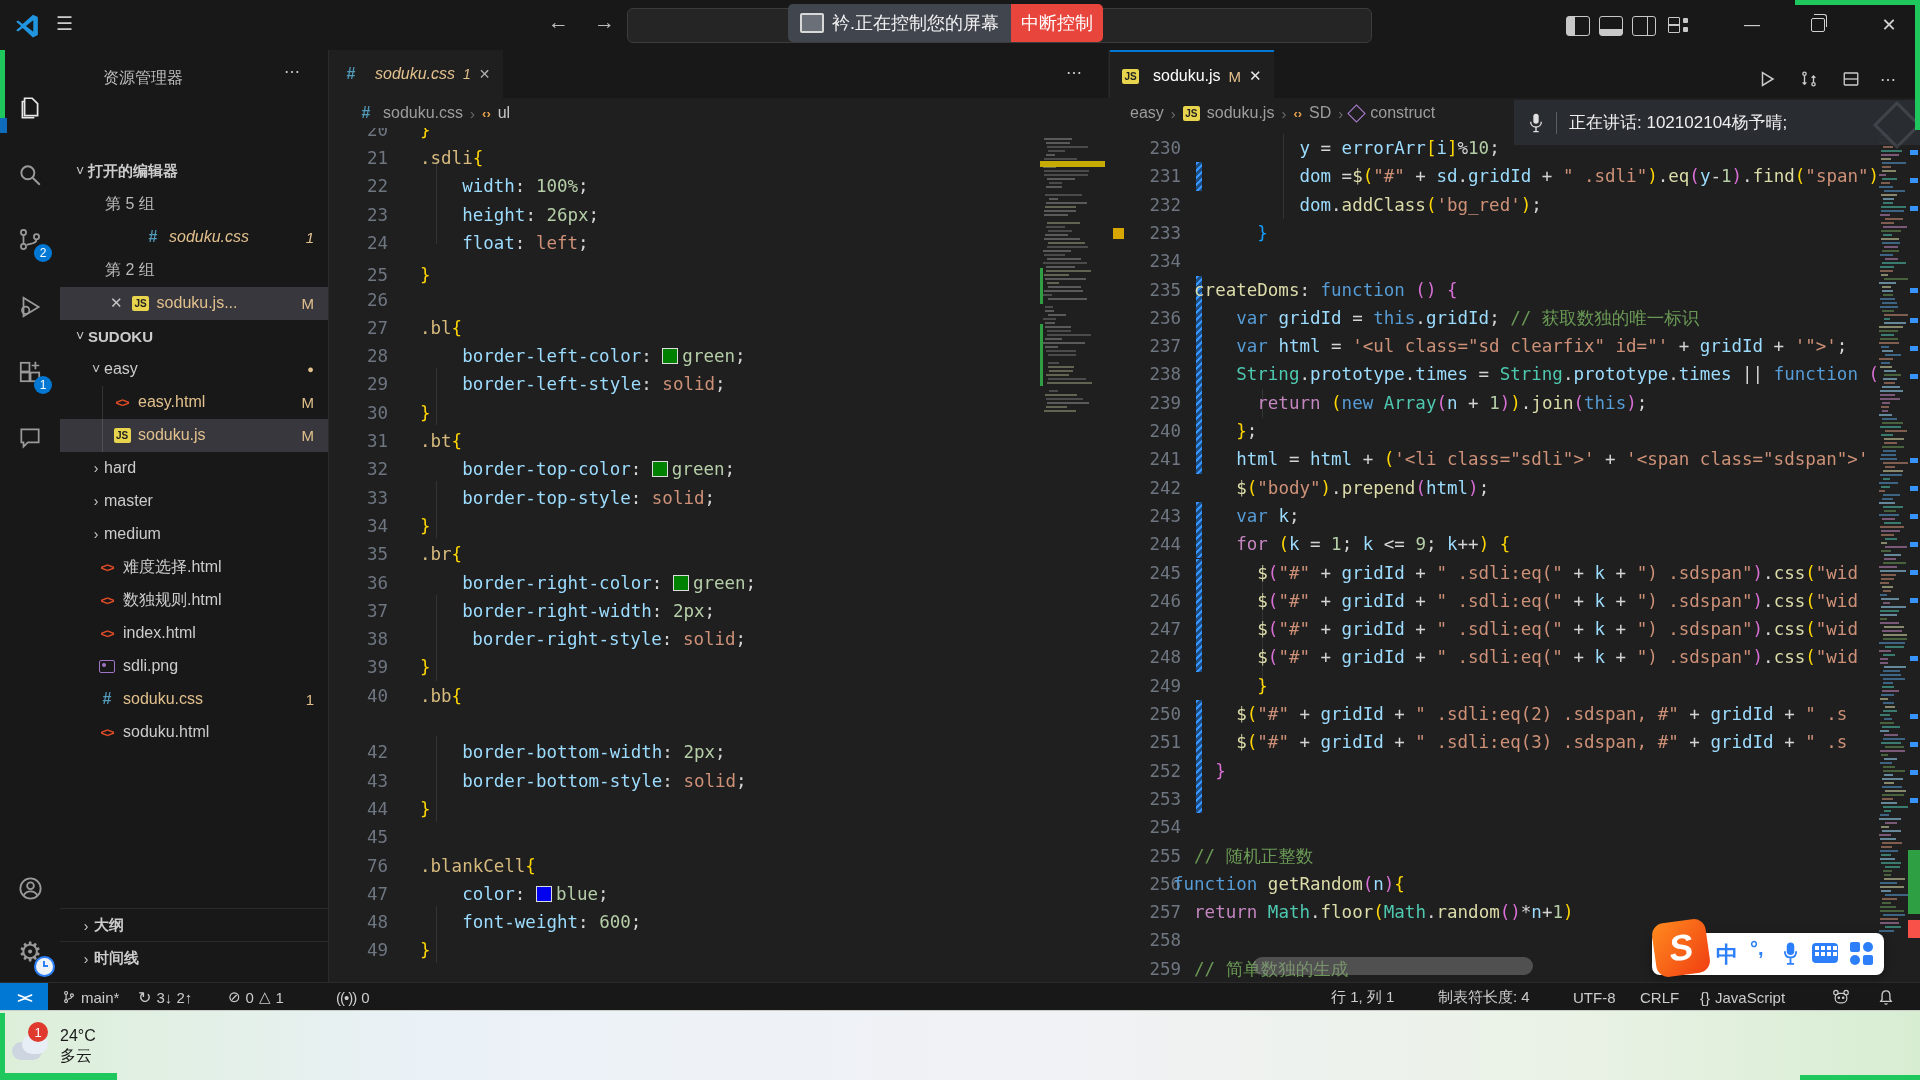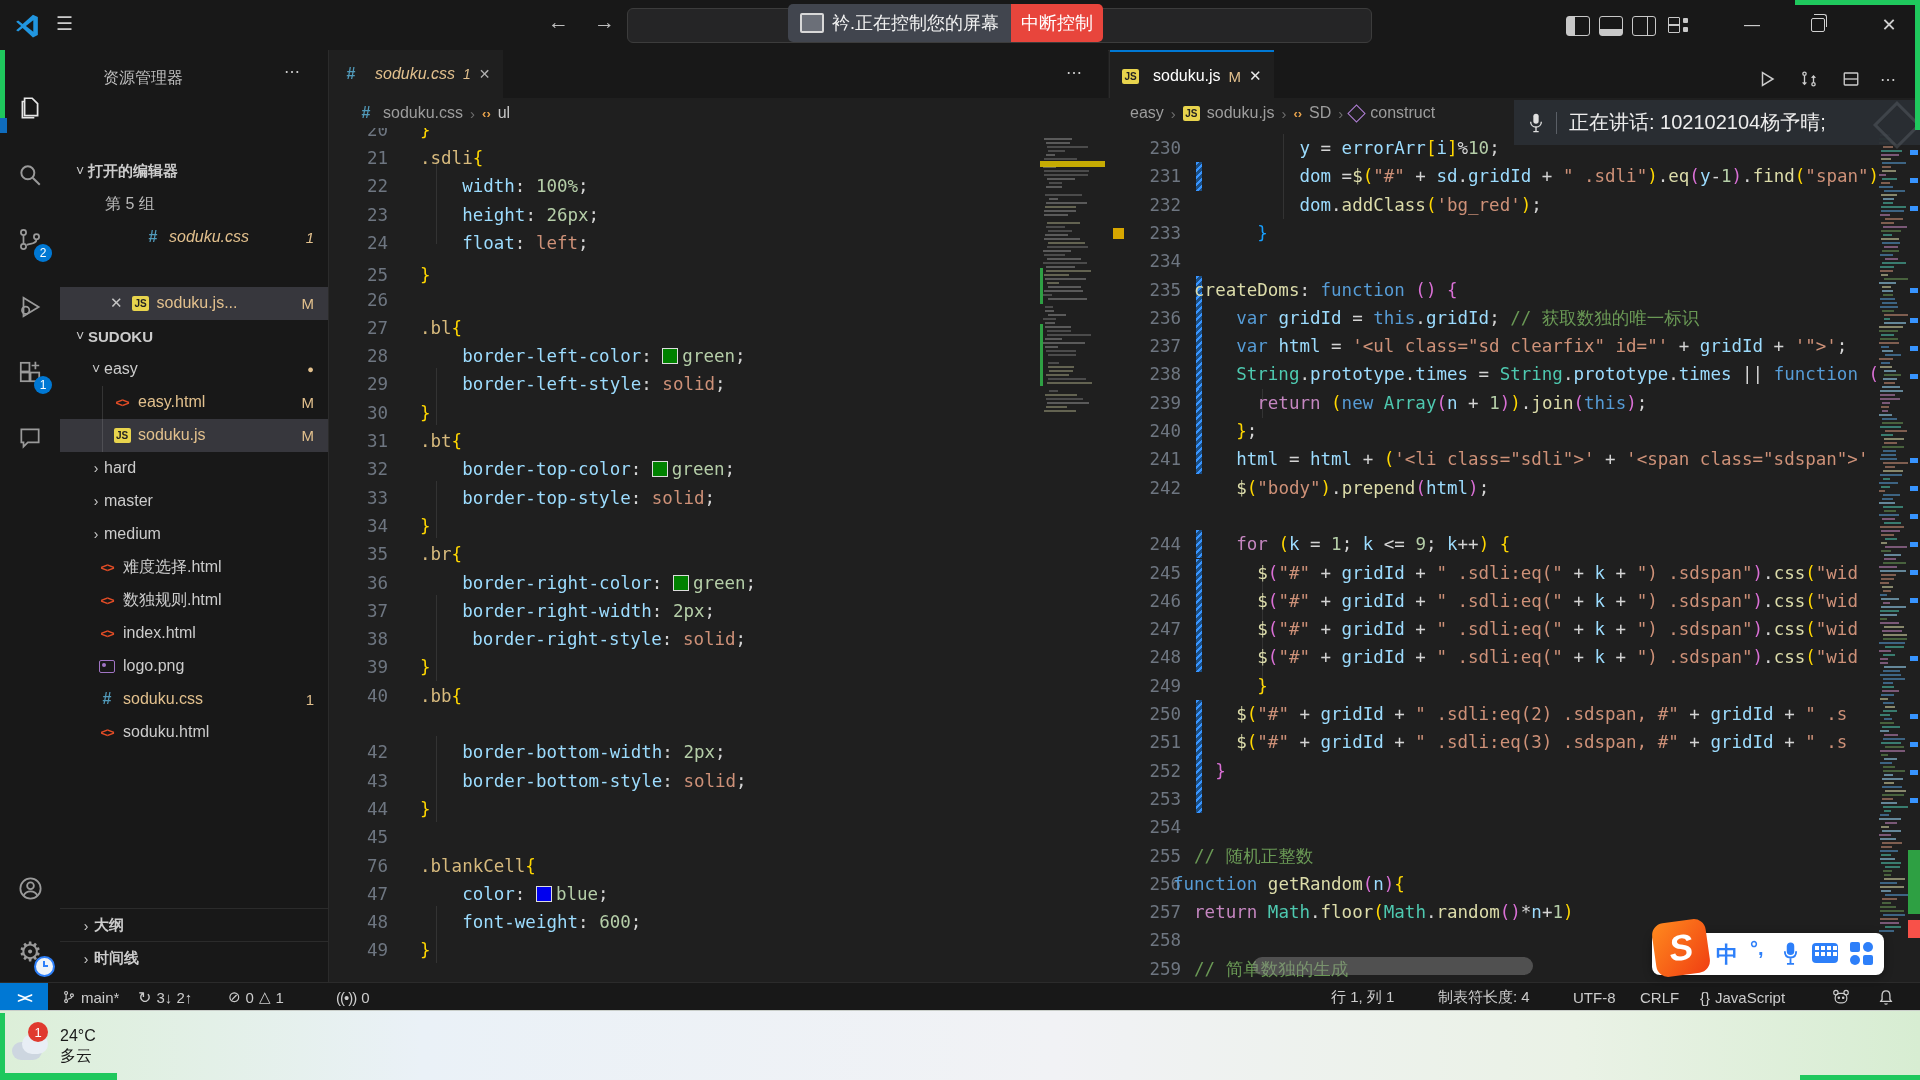--- a/index.html
+++ b/index.html
@@ -168,20 +168,23 @@
         <div class="sb-row" style="top: 37.5px;">
           <span class="group-label" style="margin-left:45px;">第 5 组</span>
         </div>
         <div class="sb-row" style="top: 70.5px;">
           <span style="display:inline-flex;margin-left:83px;">
             <span class="fico ico-css">#</span>
           </span>
           <span class="sb-gold sb-italic">soduku.css</span>
           <span class="sb-badge sb-italic">1</span>
         </div>
+        <div class="sb-row" style="top: 103.5px;">
+          <span class="group-label" style="margin-left:45px;">第 2 组</span>
+        </div>
         <div class="sb-row sel" style="top: 136.5px;">
           <span style="margin-left:50px;color:#c5c5c5;font-size:15px;">✕</span>
           <span style="display:inline-flex;margin-left:8px;">
             <span class="fico" style="margin-right:6px;">
               <span class="ico-js">JS</span>
             </span>
           </span>
           <span class="sb-gold">soduku.js...</span>
           <span class="sb-badge">M</span>
         </div>
@@ -241,21 +244,21 @@
             <span class="fico ico-html">&lt;&gt;</span>
           </span>
           <span class="">index.html</span>
         </div>
         <div class="sb-row" style="top: 499.5px;">
           <span style="display:inline-flex;margin-left:37px;">
             <span class="fico" style="margin-right:6px;">
               <span class="ico-img"></span>
             </span>
           </span>
-          <span class="">logo.png</span>
+          <span class="">sdli.png</span>
         </div>
         <div class="sb-row" style="top: 532.5px;">
           <span style="display:inline-flex;margin-left:37px;">
             <span class="fico ico-css">#</span>
           </span>
           <span class="sb-gold">soduku.css</span>
           <span class="sb-badge">1</span>
         </div>
         <div class="sb-row" style="top: 565.5px;">
           <span style="display:inline-flex;margin-left:37px;">
@@ -446,20 +449,21 @@
       <div class="code-line" style="top: 90.9px;"><span class="ln-num" style="left:0;width:71px;">233</span><span class="code-text" style="left:105px;transform:translateX(-42px);"><span class="tk-p">        </span><span class="tk-b">}</span></span></div>
       <div class="code-line" style="top: 119.2px;"><span class="ln-num" style="left:0;width:71px;">234</span><span class="code-text" style="left:105px;transform:translateX(-42px);"></span></div>
       <div class="code-line" style="top: 147.5px;"><span class="ln-num" style="left:0;width:71px;">235</span><span class="mod-bar" style="left:86px;"></span><span class="code-text" style="left:105px;transform:translateX(-42px);"><span class="tk-p">  </span><span class="tk-fn">createDoms</span><span class="tk-p">: </span><span class="tk-k">function</span><span class="tk-p"> </span><span class="tk-m">()</span><span class="tk-p"> </span><span class="tk-m">{</span></span></div>
       <div class="code-line" style="top: 175.8px;"><span class="ln-num" style="left:0;width:71px;">236</span><span class="mod-bar" style="left:86px;"></span><span class="code-text" style="left:105px;transform:translateX(-42px);"><span class="tk-p">      </span><span class="tk-k">var</span><span class="tk-p"> </span><span class="tk-v">gridId</span><span class="tk-p"> = </span><span class="tk-k">this</span><span class="tk-p">.</span><span class="tk-v">gridId</span><span class="tk-p">; </span><span class="tk-c">// 获取数独的唯一标识</span></span></div>
       <div class="code-line" style="top: 204.1px;"><span class="ln-num" style="left:0;width:71px;">237</span><span class="mod-bar" style="left:86px;"></span><span class="code-text" style="left:105px;transform:translateX(-42px);"><span class="tk-p">      </span><span class="tk-k">var</span><span class="tk-p"> </span><span class="tk-v">html</span><span class="tk-p"> = </span><span class="tk-s">'&lt;ul class="sd clearfix" id="'</span><span class="tk-p"> + </span><span class="tk-v">gridId</span><span class="tk-p"> + </span><span class="tk-s">'"&gt;'</span><span class="tk-p">;</span></span></div>
       <div class="code-line" style="top: 232.4px;"><span class="ln-num" style="left:0;width:71px;">238</span><span class="mod-bar" style="left:86px;"></span><span class="code-text" style="left:105px;transform:translateX(-42px);"><span class="tk-p">      </span><span class="tk-t">String</span><span class="tk-p">.</span><span class="tk-v">prototype</span><span class="tk-p">.</span><span class="tk-v">times</span><span class="tk-p"> = </span><span class="tk-t">String</span><span class="tk-p">.</span><span class="tk-v">prototype</span><span class="tk-p">.</span><span class="tk-v">times</span><span class="tk-p"> || </span><span class="tk-k">function</span><span class="tk-p"> </span><span class="tk-m">(n)</span></span></div>
       <div class="code-line" style="top: 260.7px;"><span class="ln-num" style="left:0;width:71px;">239</span><span class="mod-bar" style="left:86px;"></span><span class="code-text" style="left:105px;transform:translateX(-42px);"><span class="tk-p">        </span><span class="tk-f">return</span><span class="tk-p"> </span><span class="tk-y">(</span><span class="tk-k">new</span><span class="tk-p"> </span><span class="tk-t">Array</span><span class="tk-m">(</span><span class="tk-v">n</span><span class="tk-p"> + </span><span class="tk-n">1</span><span class="tk-m">)</span><span class="tk-y">)</span><span class="tk-p">.</span><span class="tk-fn">join</span><span class="tk-m">(</span><span class="tk-k">this</span><span class="tk-m">)</span><span class="tk-p">;</span></span></div>
       <div class="code-line" style="top: 289px;"><span class="ln-num" style="left:0;width:71px;">240</span><span class="mod-bar" style="left:86px;"></span><span class="code-text" style="left:105px;transform:translateX(-42px);"><span class="tk-p">      </span><span class="tk-y">}</span><span class="tk-p">;</span></span></div>
       <div class="code-line" style="top: 317.3px;"><span class="ln-num" style="left:0;width:71px;">241</span><span class="mod-bar" style="left:86px;"></span><span class="code-text" style="left:105px;transform:translateX(-42px);"><span class="tk-p">      </span><span class="tk-v">html</span><span class="tk-p"> = </span><span class="tk-v">html</span><span class="tk-p"> + </span><span class="tk-y">(</span><span class="tk-s">'&lt;li class="sdli"&gt;'</span><span class="tk-p"> + </span><span class="tk-s">'&lt;span class="sdspan"&gt;'</span><span class="tk-p"> +</span></span></div>
       <div class="code-line" style="top: 345.6px;"><span class="ln-num" style="left:0;width:71px;">242</span><span class="code-text" style="left:105px;transform:translateX(-42px);"><span class="tk-p">      </span><span class="tk-fn">$</span><span class="tk-y">(</span><span class="tk-s">"body"</span><span class="tk-y">)</span><span class="tk-p">.</span><span class="tk-fn">prepend</span><span class="tk-m">(</span><span class="tk-v">html</span><span class="tk-m">)</span><span class="tk-p">;</span></span></div>
+      <div class="code-line" style="top: 373.9px;"><span class="ln-num" style="left:0;width:71px;">243</span><span class="mod-bar" style="left:86px;"></span><span class="code-text" style="left:105px;transform:translateX(-42px);"><span class="tk-p">      </span><span class="tk-k">var</span><span class="tk-p"> </span><span class="tk-v">k</span><span class="tk-p">;</span></span></div>
       <div class="code-line" style="top: 402.2px;"><span class="ln-num" style="left:0;width:71px;">244</span><span class="mod-bar" style="left:86px;"></span><span class="code-text" style="left:105px;transform:translateX(-42px);"><span class="tk-p">      </span><span class="tk-f">for</span><span class="tk-p"> </span><span class="tk-y">(</span><span class="tk-v">k</span><span class="tk-p"> = </span><span class="tk-n">1</span><span class="tk-p">; </span><span class="tk-v">k</span><span class="tk-p"> &lt;= </span><span class="tk-n">9</span><span class="tk-p">; </span><span class="tk-v">k</span><span class="tk-p">++</span><span class="tk-y">)</span><span class="tk-p"> </span><span class="tk-y">{</span></span></div>
       <div class="code-line" style="top: 430.5px;"><span class="ln-num" style="left:0;width:71px;">245</span><span class="mod-bar" style="left:86px;"></span><span class="code-text" style="left:105px;transform:translateX(-42px);"><span class="tk-p">        </span><span class="tk-fn">$</span><span class="tk-m">(</span><span class="tk-s">"#"</span><span class="tk-p"> + </span><span class="tk-v">gridId</span><span class="tk-p"> + </span><span class="tk-s">" .sdli:eq("</span><span class="tk-p"> + </span><span class="tk-v">k</span><span class="tk-p"> + </span><span class="tk-s">") .sdspan"</span><span class="tk-m">)</span><span class="tk-p">.</span><span class="tk-fn">css</span><span class="tk-y">(</span><span class="tk-s">"wid</span></span></div>
       <div class="code-line" style="top: 458.8px;"><span class="ln-num" style="left:0;width:71px;">246</span><span class="mod-bar" style="left:86px;"></span><span class="code-text" style="left:105px;transform:translateX(-42px);"><span class="tk-p">        </span><span class="tk-fn">$</span><span class="tk-m">(</span><span class="tk-s">"#"</span><span class="tk-p"> + </span><span class="tk-v">gridId</span><span class="tk-p"> + </span><span class="tk-s">" .sdli:eq("</span><span class="tk-p"> + </span><span class="tk-v">k</span><span class="tk-p"> + </span><span class="tk-s">") .sdspan"</span><span class="tk-m">)</span><span class="tk-p">.</span><span class="tk-fn">css</span><span class="tk-y">(</span><span class="tk-s">"wid</span></span></div>
       <div class="code-line" style="top: 487.1px;"><span class="ln-num" style="left:0;width:71px;">247</span><span class="mod-bar" style="left:86px;"></span><span class="code-text" style="left:105px;transform:translateX(-42px);"><span class="tk-p">        </span><span class="tk-fn">$</span><span class="tk-m">(</span><span class="tk-s">"#"</span><span class="tk-p"> + </span><span class="tk-v">gridId</span><span class="tk-p"> + </span><span class="tk-s">" .sdli:eq("</span><span class="tk-p"> + </span><span class="tk-v">k</span><span class="tk-p"> + </span><span class="tk-s">") .sdspan"</span><span class="tk-m">)</span><span class="tk-p">.</span><span class="tk-fn">css</span><span class="tk-y">(</span><span class="tk-s">"wid</span></span></div>
       <div class="code-line" style="top: 515.4px;"><span class="ln-num" style="left:0;width:71px;">248</span><span class="mod-bar" style="left:86px;"></span><span class="code-text" style="left:105px;transform:translateX(-42px);"><span class="tk-p">        </span><span class="tk-fn">$</span><span class="tk-m">(</span><span class="tk-s">"#"</span><span class="tk-p"> + </span><span class="tk-v">gridId</span><span class="tk-p"> + </span><span class="tk-s">" .sdli:eq("</span><span class="tk-p"> + </span><span class="tk-v">k</span><span class="tk-p"> + </span><span class="tk-s">") .sdspan"</span><span class="tk-m">)</span><span class="tk-p">.</span><span class="tk-fn">css</span><span class="tk-y">(</span><span class="tk-s">"wid</span></span></div>
       <div class="code-line" style="top: 543.7px;"><span class="ln-num" style="left:0;width:71px;">249</span><span class="code-text" style="left:105px;transform:translateX(-42px);"><span class="tk-p">        </span><span class="tk-y">}</span></span></div>
       <div class="code-line" style="top: 572px;"><span class="ln-num" style="left:0;width:71px;">250</span><span class="mod-bar" style="left:86px;"></span><span class="code-text" style="left:105px;transform:translateX(-42px);"><span class="tk-p">      </span><span class="tk-fn">$</span><span class="tk-y">(</span><span class="tk-s">"#"</span><span class="tk-p"> + </span><span class="tk-v">gridId</span><span class="tk-p"> + </span><span class="tk-s">" .sdli:eq(2) .sdspan, #"</span><span class="tk-p"> + </span><span class="tk-v">gridId</span><span class="tk-p"> + </span><span class="tk-s">" .s</span></span></div>
       <div class="code-line" style="top: 600.3px;"><span class="ln-num" style="left:0;width:71px;">251</span><span class="mod-bar" style="left:86px;"></span><span class="code-text" style="left:105px;transform:translateX(-42px);"><span class="tk-p">      </span><span class="tk-fn">$</span><span class="tk-y">(</span><span class="tk-s">"#"</span><span class="tk-p"> + </span><span class="tk-v">gridId</span><span class="tk-p"> + </span><span class="tk-s">" .sdli:eq(3) .sdspan, #"</span><span class="tk-p"> + </span><span class="tk-v">gridId</span><span class="tk-p"> + </span><span class="tk-s">" .s</span></span></div>
       <div class="code-line" style="top: 628.6px;"><span class="ln-num" style="left:0;width:71px;">252</span><span class="mod-bar" style="left:86px;"></span><span class="code-text" style="left:105px;transform:translateX(-42px);"><span class="tk-p">    </span><span class="tk-m">}</span></span></div>
       <div class="code-line" style="top: 656.9px;"><span class="ln-num" style="left:0;width:71px;">253</span><span class="mod-bar" style="left:86px;"></span><span class="code-text" style="left:105px;transform:translateX(-42px);"></span></div>
@@ -702,21 +706,21 @@
 
   <div class="abs" style="left:1253px;top:957px;width:280px;height:18px;background:rgba(140,140,140,.45);border-radius:9px;"></div>
 
   <div class="abs" style="left:1514px;top:100px;width:406px;height:45px;background:rgba(42,46,51,.96);display:flex;align-items:center;">
     <svg style="margin-left:14px;" width="16" height="22" viewBox="0 0 24 32" fill="#e0e0e0">
         <rect x="8" y="2" width="8" height="15" rx="4"></rect>
         <path d="M4 14c0 5 3.5 8 8 8s8-3 8-8" stroke="#e0e0e0" stroke-width="2" fill="none"></path>
         <path d="M12 22v6M8 29h8" stroke="#e0e0e0" stroke-width="2"></path>
       </svg>
     <div style="width:1px;height:22px;background:#5a5f66;margin:0 12px;"></div>
-    <span style="color:#ededed;font-size:20px;">正在讲话:  102102104杨予晴;</span>
+    <span style="color:#ededed;font-size:17px;">正在讲话:  102102104杨予晴;</span>
     <div style="position:absolute;right:6px;top:8px;width:28px;height:28px;border:3px solid #565b62;transform:rotate(45deg);opacity:.5;"></div>
   </div>
 
   <div class="abs" id="statusbar">
     <div class="sb-seg" style="left:0;width:48px;background:#0078d4;color:#fff;justify-content:center;font-weight:bold;letter-spacing:-2px;">
         <span>&gt;&lt;</span>
       </div>
     <div class="sb-seg" style="left:62px;">
       <svg width="14" height="16" viewBox="0 0 24 24" fill="none" stroke="#cccccc" stroke-width="2">
           <circle cx="7" cy="5" r="2.5"></circle>

